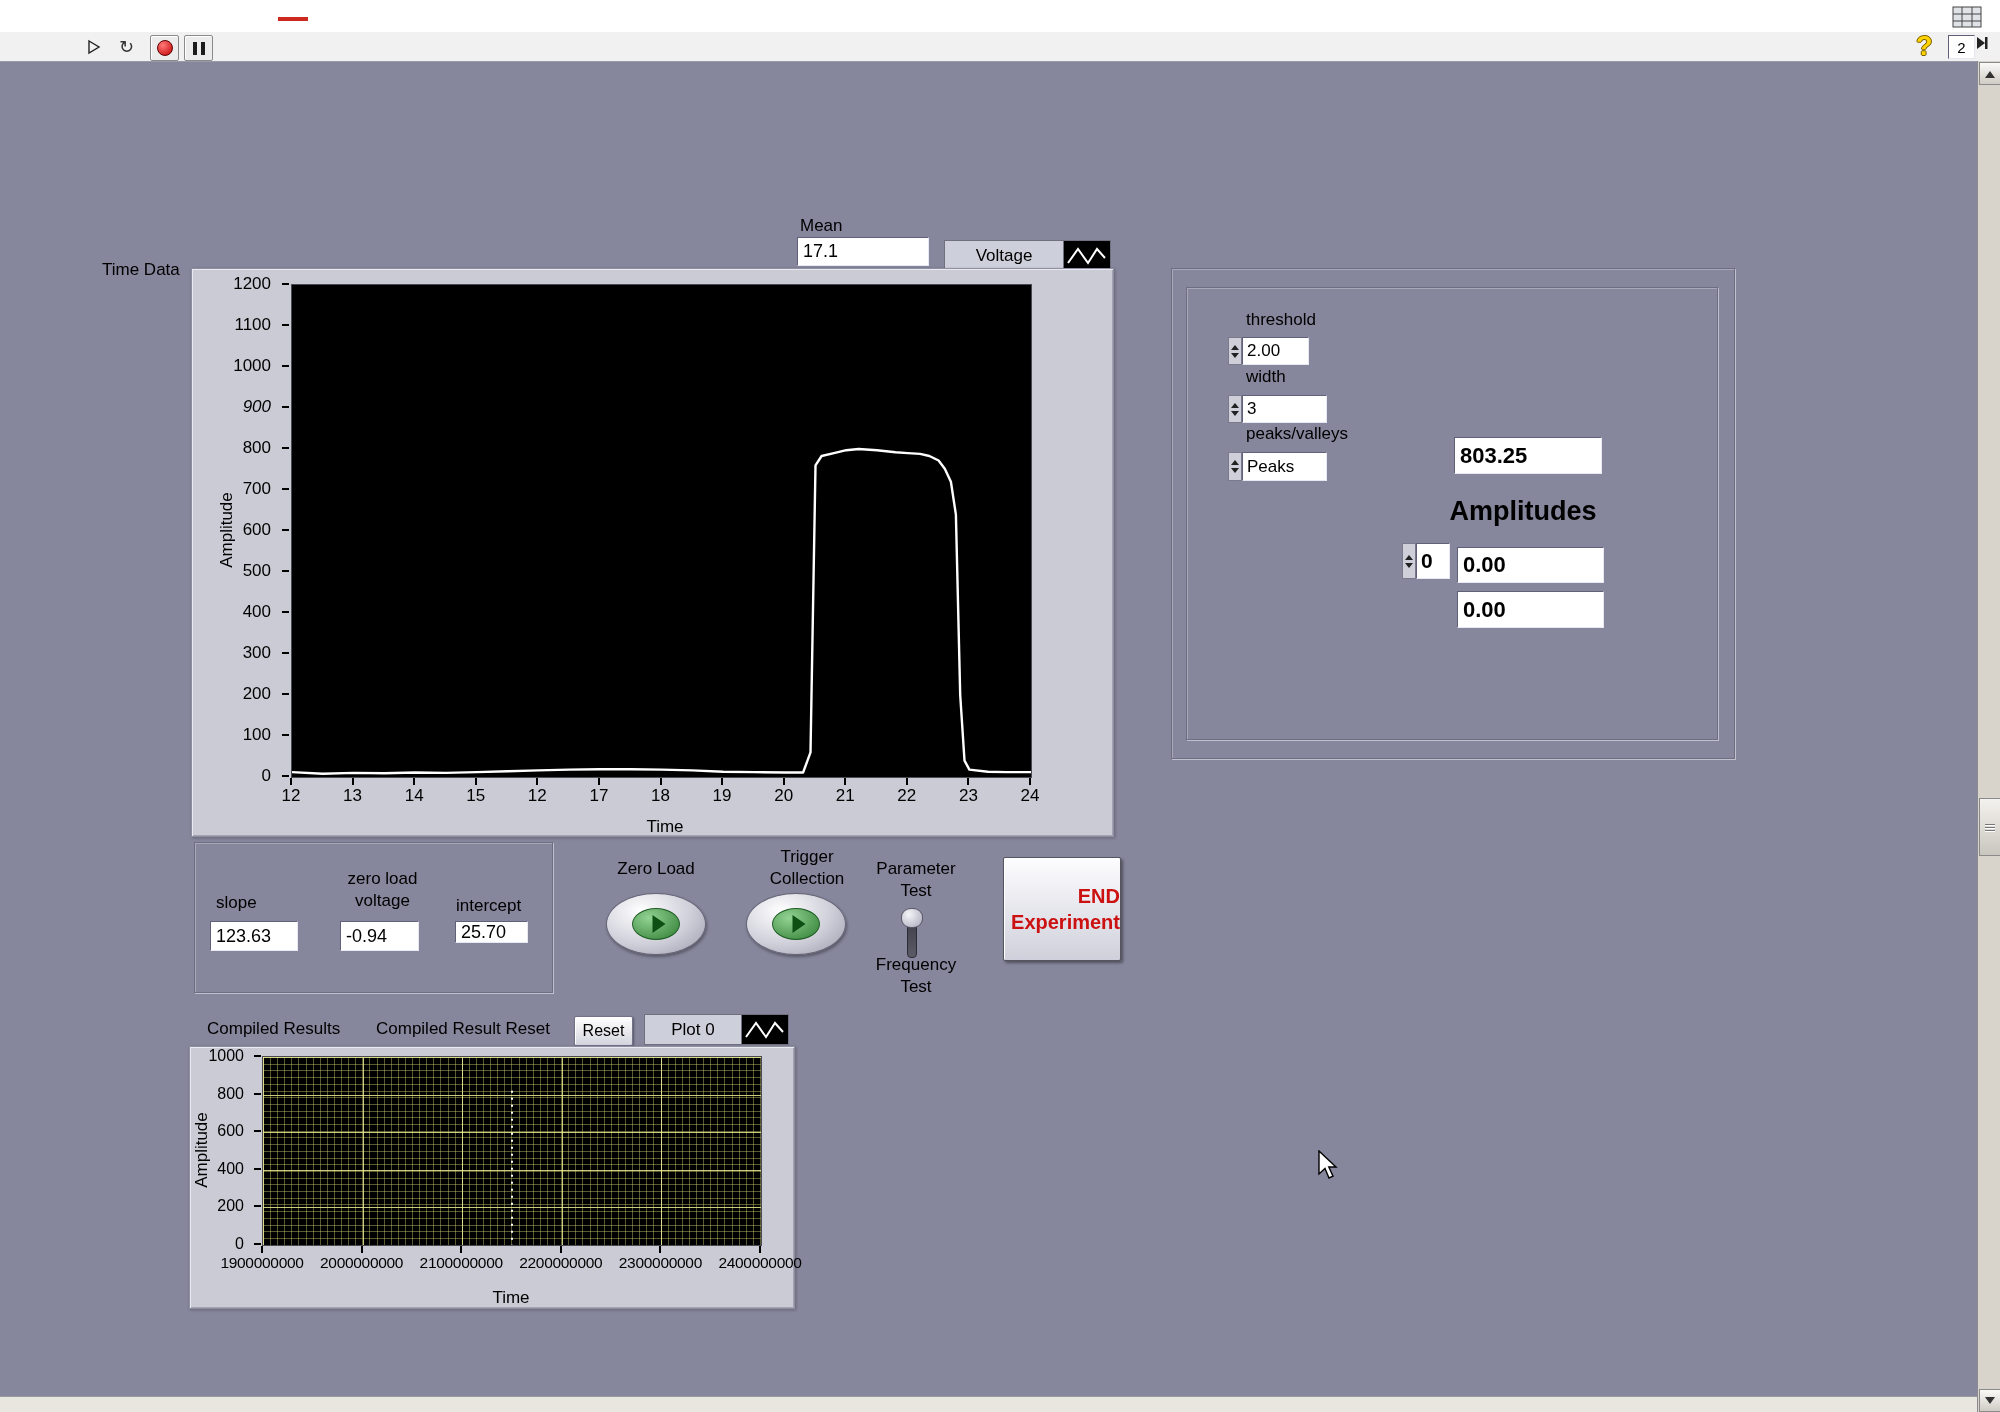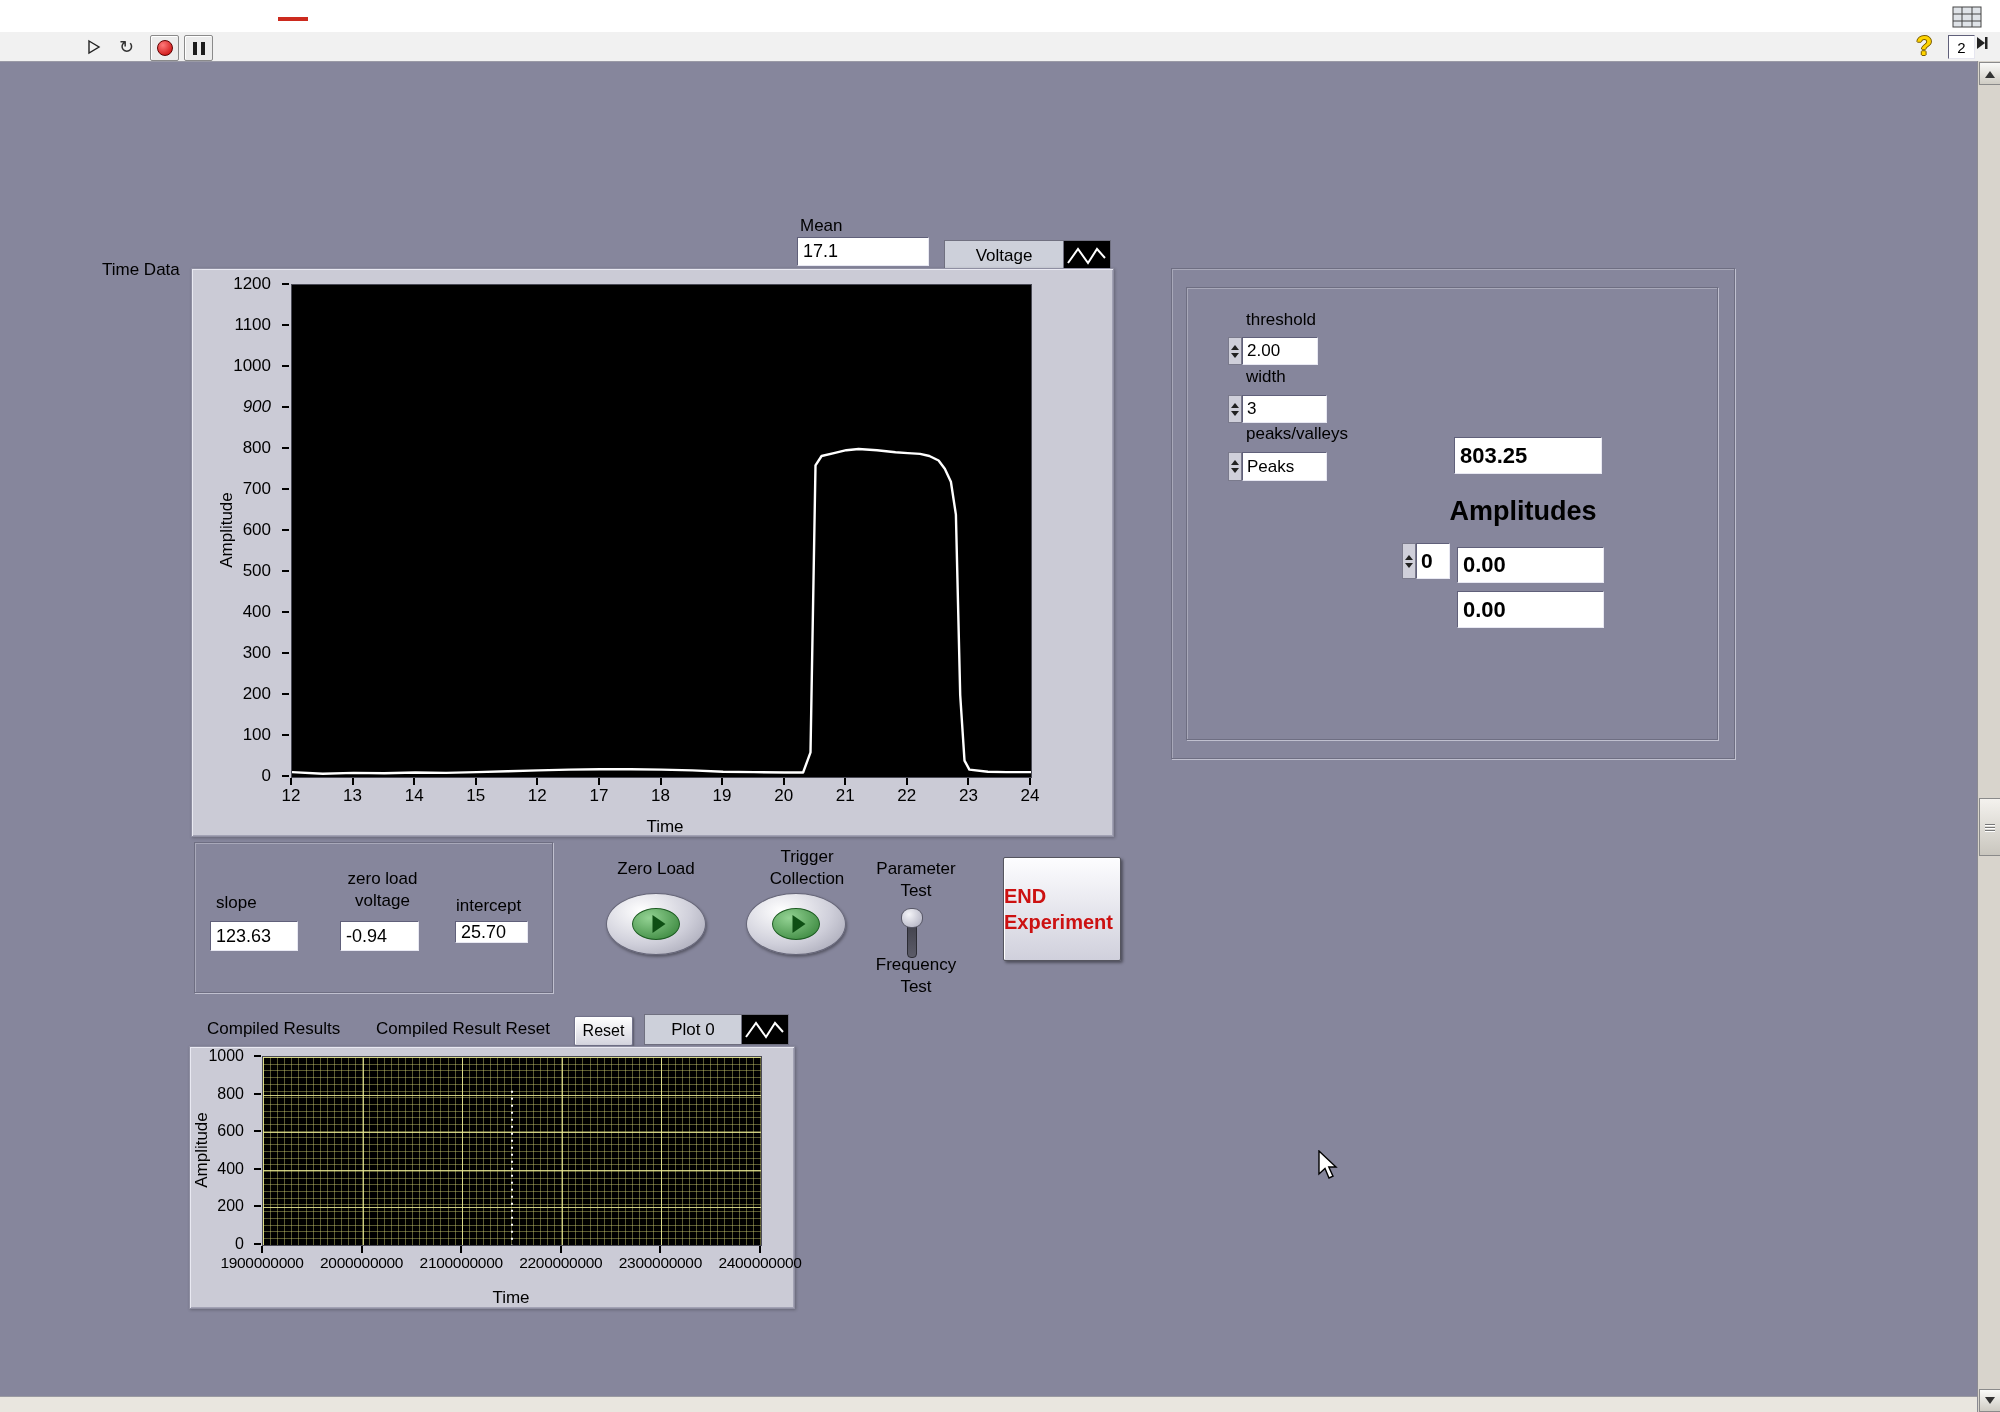--- a/index.html
+++ b/index.html
@@ -58,21 +58,21 @@
     background:radial-gradient(ellipse at 35% 28%,#ffffff,#cfcfda 55%,#9b9bab);box-shadow:1px 2px 3px rgba(0,0,0,.35);}
   .oval .green{position:absolute;left:50%;top:50%;width:46px;height:30px;transform:translate(-50%,-50%);
     border-radius:50%;background:radial-gradient(ellipse at 35% 30%,#93d293,#2e7d32);border:1px solid #1d5c22;}
   .oval .tri{position:absolute;left:57%;top:50%;transform:translate(-50%,-50%);width:0;height:0;
     border-left:13px solid #0e4f14;border-top:9px solid transparent;border-bottom:9px solid transparent;}
   .switch{position:absolute;width:26px;height:56px;}
   .switch .slot{position:absolute;left:9px;top:8px;width:8px;height:42px;background:linear-gradient(#3c3c46,#5b5b68);border-radius:4px;border:1px solid #2c2c34;}
   .switch .knob{position:absolute;left:3px;top:2px;width:20px;height:18px;border-radius:45%;
     background:radial-gradient(circle at 35% 30%,#f4f4f8,#a9a9bb);border:1px solid #595968;}
   .endbtn{position:absolute;background:linear-gradient(#fdfdff,#d0d0dc);border:1px solid #55555f;border-radius:2px;
-    box-shadow:inset 1px 1px 0 #fff,2px 2px 3px rgba(0,0,0,.4);display:flex;flex-direction:column;align-items:flex-start;justify-content:center;}
+    box-shadow:inset 1px 1px 0 #fff,2px 2px 3px rgba(0,0,0,.4);display:flex;flex-direction:column;align-items:flex-end;justify-content:center;}
   .endbtn div{color:#cc1111;font-weight:bold;font-size:20px;line-height:26px;}
   .gridplot{background-color:#000;background-image:
     repeating-linear-gradient(to right,rgba(238,238,150,.85) 0 1px,transparent 1px 99.6px),
     repeating-linear-gradient(to bottom,rgba(238,238,150,.85) 0 1px,transparent 1px 37.6px),
     repeating-linear-gradient(to right,rgba(200,200,110,.45) 0 1px,transparent 1px 7.1px),
     repeating-linear-gradient(to bottom,rgba(200,200,110,.45) 0 1px,transparent 1px 6.7px);}
   
   .vscroll{position:absolute;left:1977px;top:61px;width:23px;height:1351px;background:#d8d4cc;border-left:1px solid #8a8a92;box-sizing:border-box;}
   .sbtn{position:absolute;left:1px;width:20px;height:21px;background:linear-gradient(#fafaf8,#cfccc4);border:1px solid #8a8a8a;
     display:flex;align-items:center;justify-content:center;}
@@ -205,21 +205,21 @@
       <i class="mark x" style="left: 91.6667%;"></i>
       <i class="mark x" style="left: 100%;"></i>
     </div>
   <div class="vlabel" style="left:177px;top:520px;width:100px;height:20px;">Amplitude</div>
   <div class="lbl center" style="left:625px;top:817px;width:80px;">Time</div>
 
   <div class="flatframe" style="left:1171px;top:268px;width:562px;height:489px;"></div>
   <div class="flatframe" style="left:1186px;top:287px;width:530px;height:451px;"></div>
 
   <div class="lbl" style="left:1246px;top:310px;">threshold</div>
-  <div class="spinctl" style="left:1228px;top:337px;width:90px;height:28px;">
+  <div class="spinctl" style="left:1228px;top:337px;width:81px;height:28px;">
     <span class="spin">
         <i class="up"></i>
         <i class="dn"></i>
       </span>
     <span class="spinfield">2.00</span>
   </div>
 
   <div class="lbl" style="left:1246px;top:367px;">width</div>
   <div class="spinctl" style="left:1228px;top:395px;width:99px;height:28px;">
     <span class="spin">

